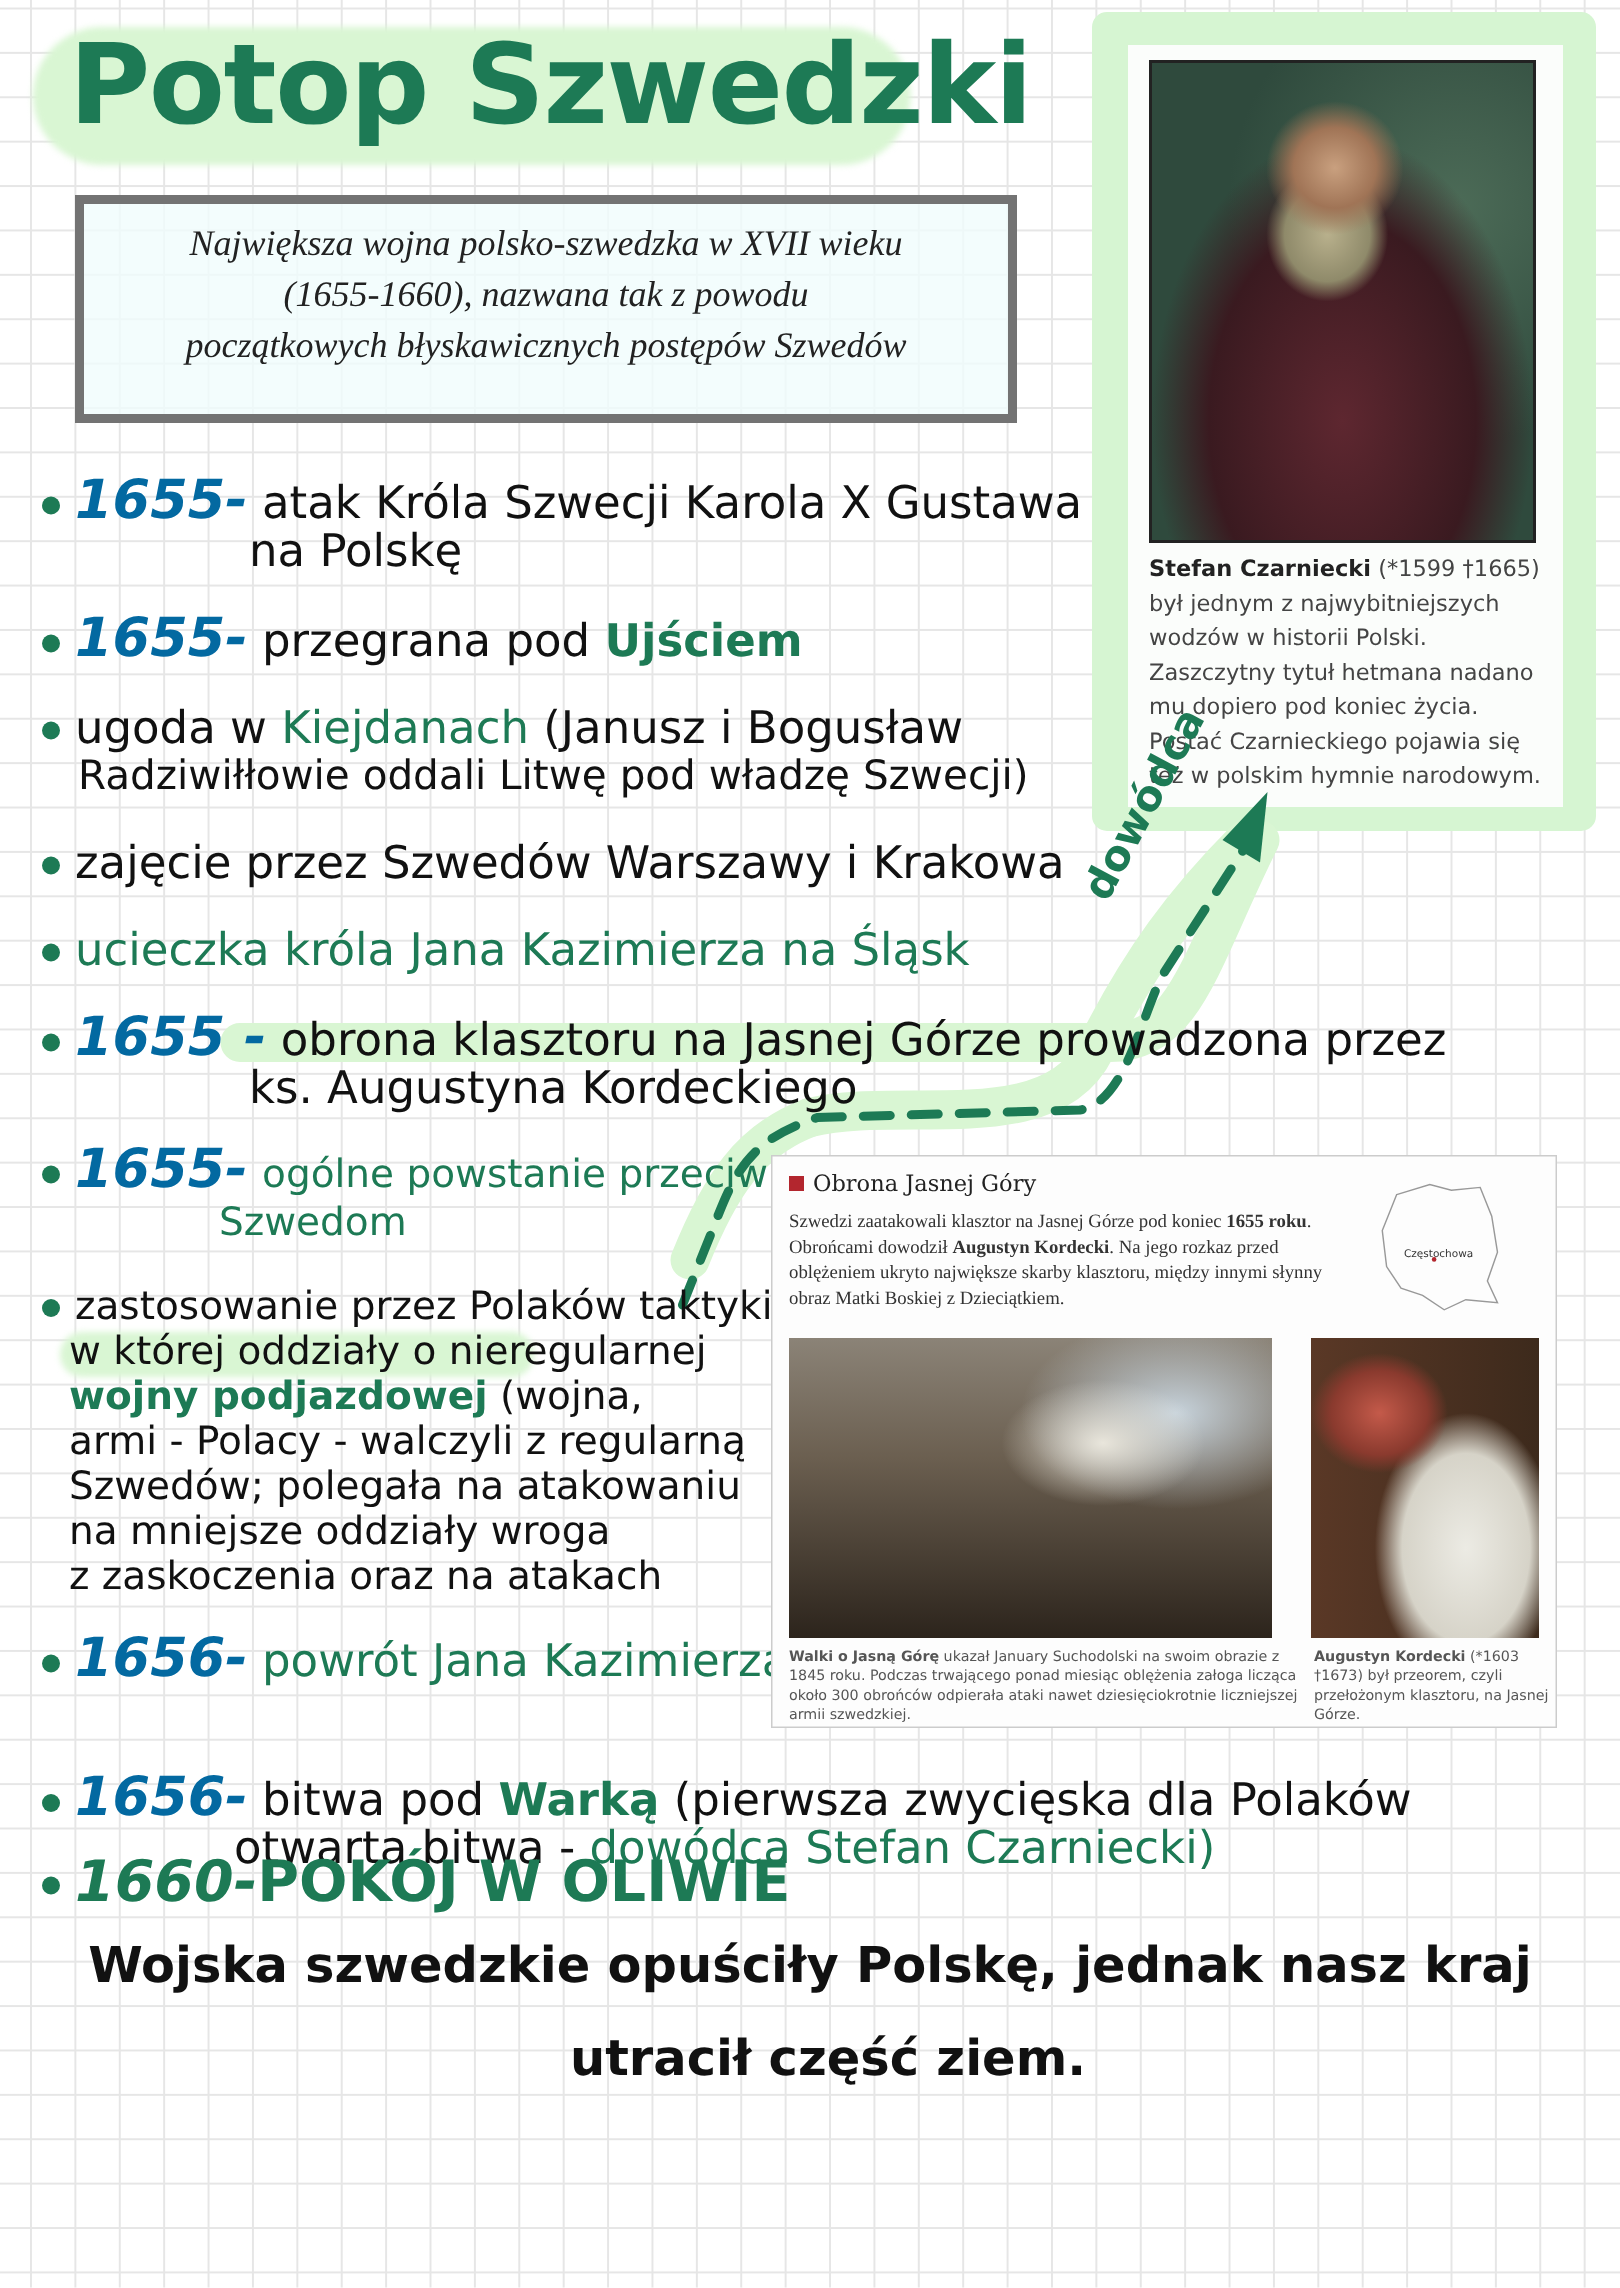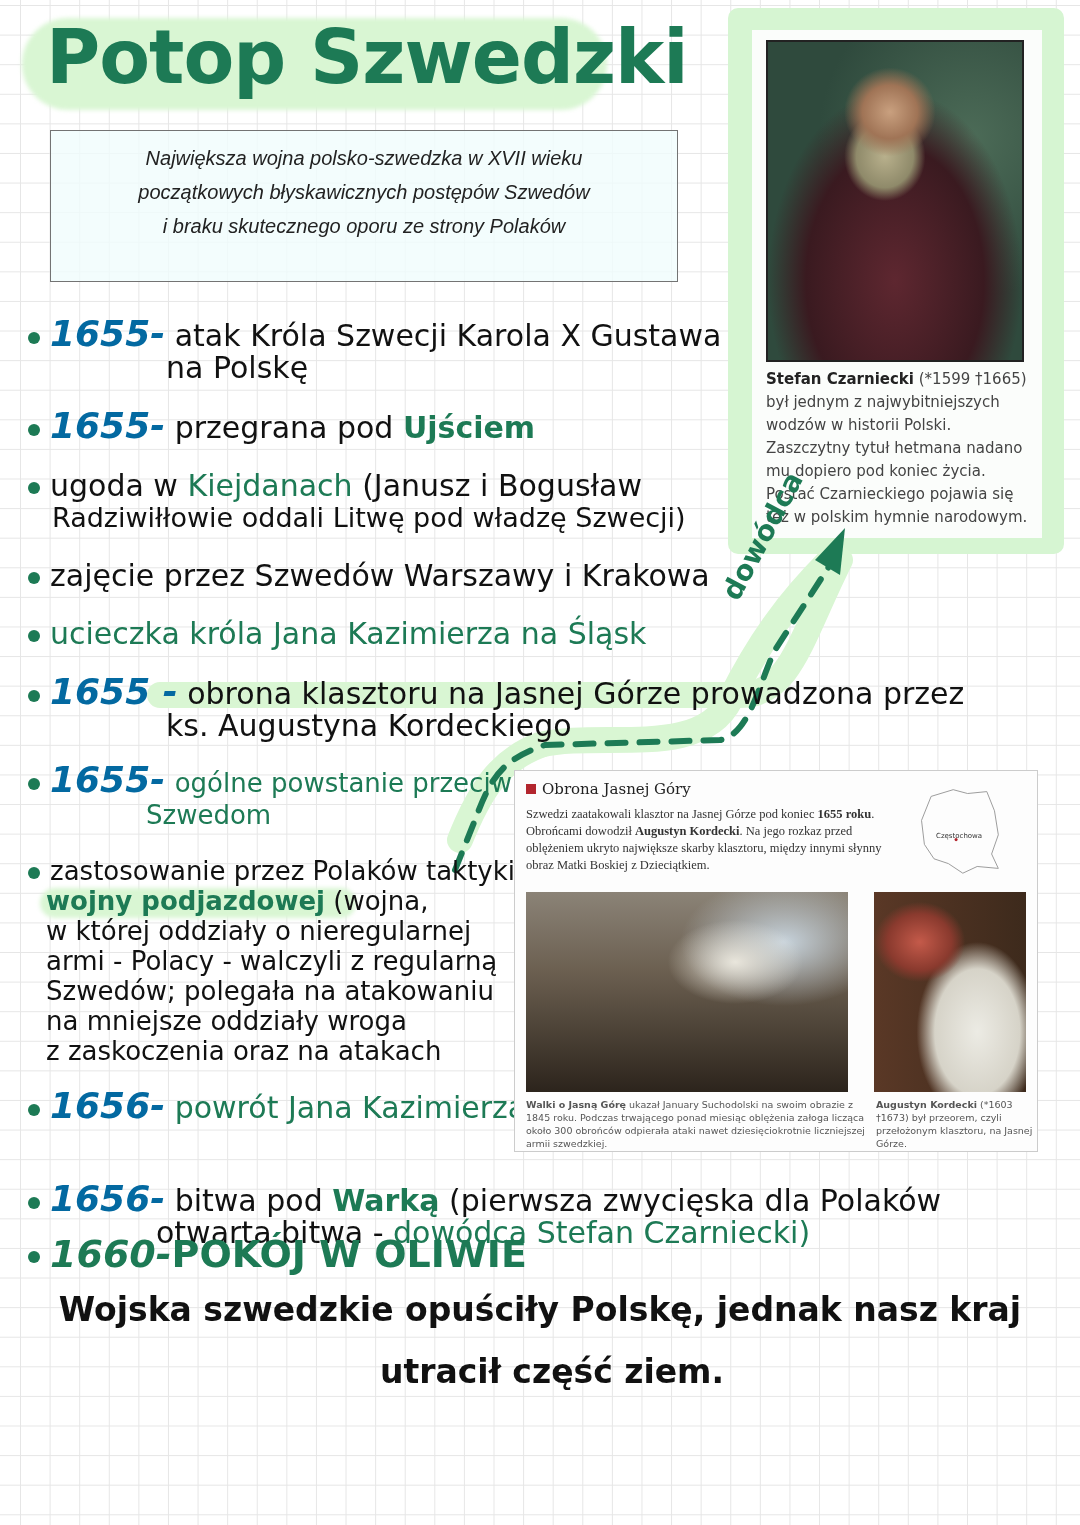--- a/index.html
+++ b/index.html
@@ -18,23 +18,23 @@
   .green { color:#1d7a55; }
   .hl-blob { position:absolute; background:#d9f6d3; border-radius:40px; filter:blur(2px); }
 
   
   .title {
     left:46px; top:14px; font-size:74px; font-weight:bold; color:#1d7a55;
     letter-spacing:-1px; font-family:"DejaVu Sans", sans-serif;
   }
   
   .intro {
-    left:50px; top:130px; width:628px; height:152px; border:1px solid #737373;
+    left:50px; top:130px; width:628px; height:152px; border:6px solid #737373;
     background:rgba(240,252,253,0.8);
-    font-family:Liberation Sans, sans-serif; font-style:italic; font-size:20px;
+    font-family:Liberation Serif, serif; font-style:italic; font-size:24px;
     text-align:center; line-height:34px; color:#222; padding-top:10px; box-sizing:border-box;
   }
 
   
   .item { position:absolute; font-size:30px; line-height:32px; white-space:nowrap; }
   .dot { display:inline-block; width:12px; height:12px; border-radius:50%; background:#1d7a55; vertical-align:middle; margin-right:10px; }
   .year { font-weight:bold; font-style:italic; color:#0369a1; font-size:36px; }
   .bold-green { font-weight:bold; color:#1d7a55; }
   .sub { display:block; }
 
@@ -76,22 +76,22 @@
   .conclusion { left:0; width:1080px; text-align:center; font-weight:bold; font-size:33px; color:#111; }
 </style>
 </head>
 <body>
 
 <div class="hl-blob" style="left:22px;top:18px;width:585px;height:92px;border-radius:50px;"></div>
 <div class="abs title">Potop Szwedzki</div>
 
 <div class="abs intro">
   <div>Największa wojna polsko-szwedzka w XVII wieku</div>
+  <div>(1655-1660), nazwana tak z powodu</div>
   <div>początkowych błyskawicznych postępów Szwedów</div>
-  <div>i braku skutecznego oporu ze strony Polaków</div>
 </div>
 
 <div class="abs card-bg"></div>
 <div class="abs card"></div>
 <div class="abs portrait"></div>
 <div class="abs card-caption">
   <b>Stefan Czarniecki</b>
   <span>(*1599 †1665)</span>
   <span>był jednym z najwybitniejszych wodzów w historii Polski. Zaszczytny tytuł hetmana nadano mu dopiero pod koniec życia. Postać Czarnieckiego pojawia się też w polskim hymnie narodowym.</span>
 </div>
@@ -140,22 +140,22 @@
 
 <div class="item" style="left:28px;top:764px;">
   <span class="dot"></span><span class="year">1655-</span>
   <span class="green" style="font-size:26px;">ogólne powstanie przeciw</span>
   <span class="sub green" style="padding-left:118px;font-size:26px;">Szwedom</span>
 </div>
 
 <div class="hl-blob" style="left:40px;top:888px;width:316px;height:30px;"></div>
 <div class="item" style="left:28px;top:856px;font-size:26px;line-height:30px;">
   <span class="dot"></span><span>zastosowanie przez Polaków taktyki</span>
+  <span class="sub" style="padding-left:18px;">w której oddziały o nieregularnej</span>
   <span class="sub" style="padding-left:18px;"><span class="bold-green">wojny podjazdowej</span> <span>(wojna,</span></span>
-  <span class="sub" style="padding-left:18px;">w której oddziały o nieregularnej</span>
   <span class="sub" style="padding-left:18px;">armi - Polacy - walczyli z regularną</span>
   <span class="sub" style="padding-left:18px;">Szwedów; polegała na atakowaniu</span>
   <span class="sub" style="padding-left:18px;">na mniejsze oddziały wroga</span>
   <span class="sub" style="padding-left:18px;">z zaskoczenia oraz na atakach</span>
 </div>
 
 <div class="item" style="left:28px;top:1090px;">
   <span class="dot"></span><span class="year">1656-</span>
   <span class="green">powrót Jana Kazimierza</span>
 </div>

